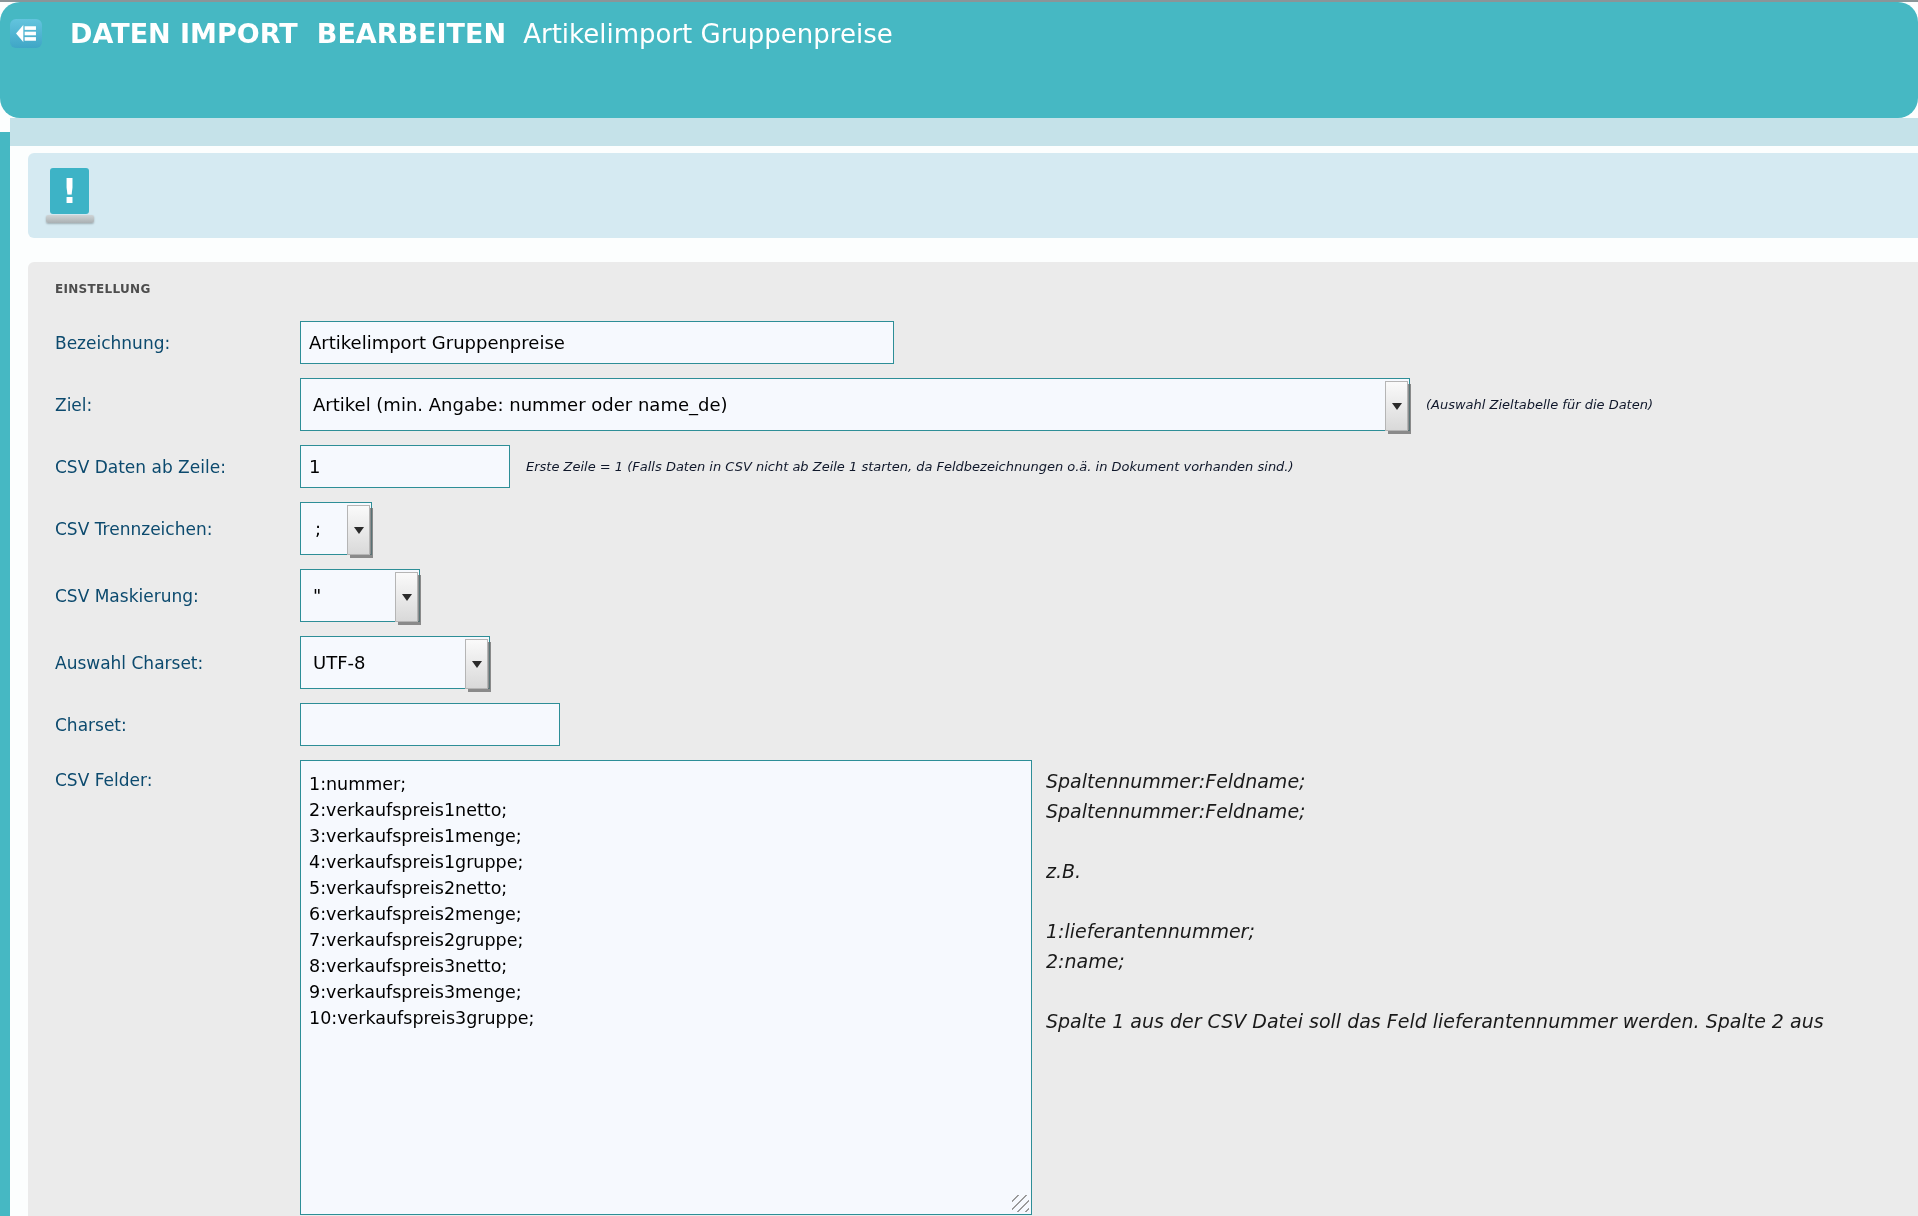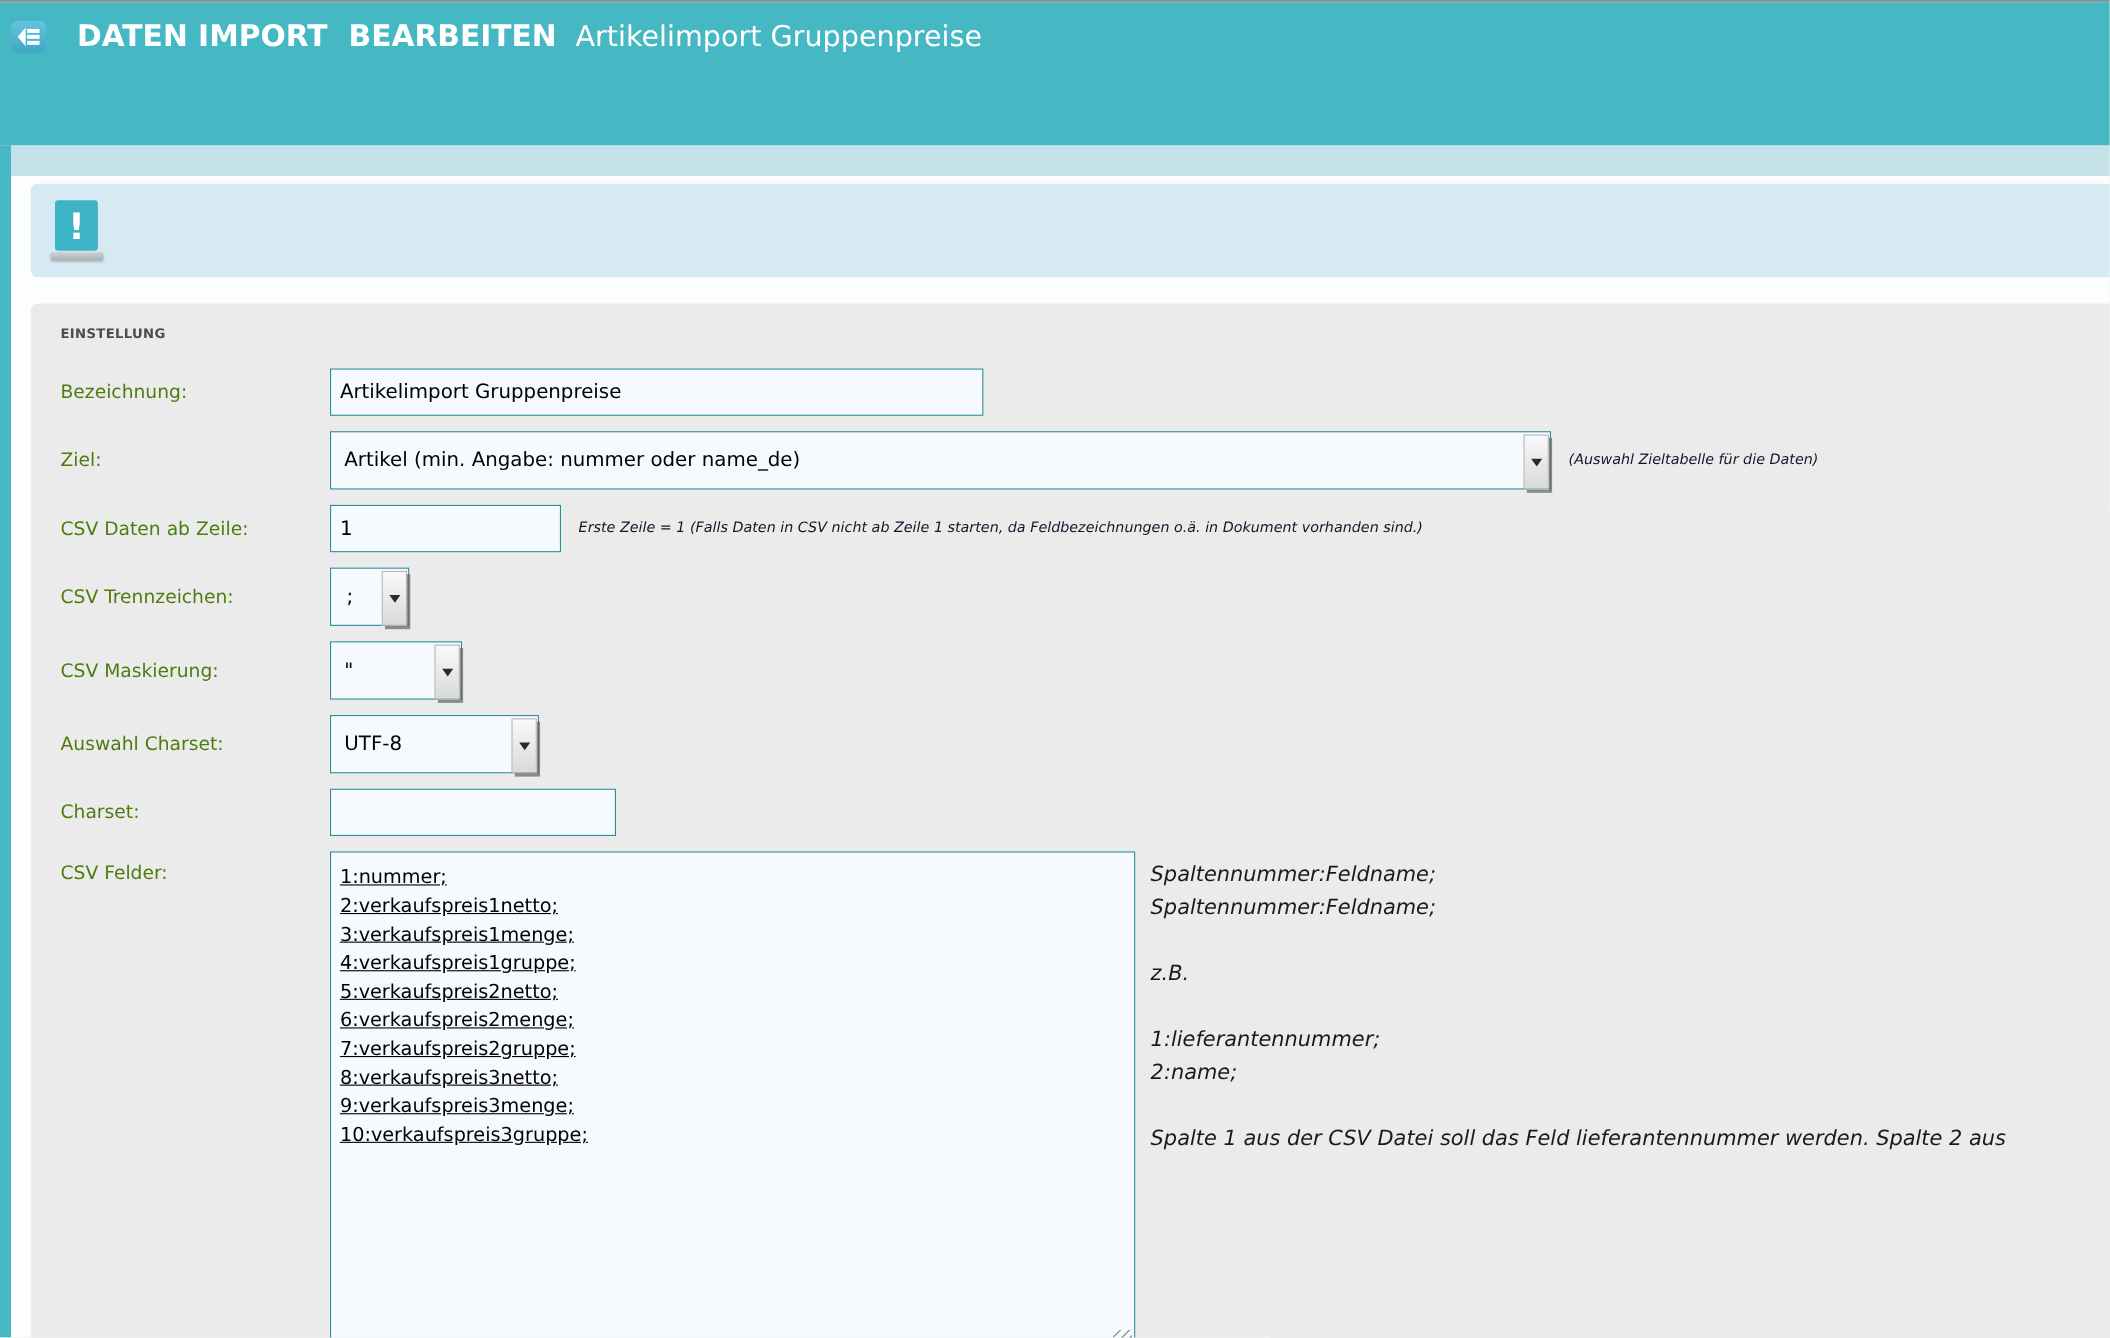--- a/index.html
+++ b/index.html
@@ -16,21 +16,21 @@
   }
   *{box-sizing:border-box;}
   html,body{margin:0;padding:0;}
   body{
     width:1918px;height:1216px;overflow:hidden;position:relative;
     font-family:"DejaVu Sans","Liberation Sans",sans-serif;
     background:#fcfefe;
   }
   .top-line{height:2px;background:#8a9598;}
   
-  .header{height:130px;background:var(--teal);position:relative;}
+  .header{height:116px;background:var(--teal);position:relative;border-radius:20px;}
   .header-bar{display:flex;align-items:center;padding:16px 0 0 10px;}
   .back-btn{
     width:32px;height:29px;border-radius:6px;
     background:linear-gradient(180deg,#63c4de,#3fa6c6);
     display:flex;align-items:center;justify-content:center;
     cursor:pointer;flex:0 0 auto;
   }
   .back-btn svg{display:block;}
   .title-wrap{margin-left:28px;color:#fff;white-space:nowrap;}
   .title-main,.title-mode{font-size:27px;font-weight:700;}
@@ -72,21 +72,21 @@
   .message-text{margin-left:38px;font-size:20px;color:var(--msgtext);}
   .section{
     margin-left:18px;margin-top:24px;background:var(--sectionbg);
     border-radius:6px 0 0 0;padding:20px 0 30px 27px;min-height:940px;
   }
   .section-title{font-size:12px;font-weight:700;color:#4d4d4d;letter-spacing:0.3px;}
   
   .frow{display:flex;align-items:center;margin-top:14px;}
   .frow.first{margin-top:25px;}
   .frow.top{align-items:flex-start;}
-  .flabel{width:245px;flex:0 0 auto;font-size:17px;color:#4d7c0f;}
+  .flabel{width:245px;flex:0 0 auto;font-size:17px;color:#0c4a6e;}
   .frow.top .flabel{padding-top:10px;}
   .inp{
     height:43px;border:1.6px solid var(--border-teal);background:var(--inputbg);
     font-size:18px;padding:0 8px;font-family:inherit;color:#000;outline:none;
   }
   .sel{
     position:relative;height:53px;border:1.6px solid var(--border-teal);
     background:var(--inputbg);display:flex;align-items:center;
     padding-left:12px;font-size:18px;color:#000;cursor:pointer;
   }
@@ -95,21 +95,21 @@
     background:linear-gradient(180deg,#fafafa,#d9d9d9);
     border:1px solid #b5b5b5;
     box-shadow:3px 3px 0 rgba(105,105,105,0.75);
     display:flex;align-items:center;justify-content:center;
   }
   .sel .arrow::after{
     content:"";width:0;height:0;
     border:5px solid transparent;border-top:7px solid #2a2a2a;margin-top:6px;
   }
   .note{font-style:italic;font-size:13px;color:#0f172a;margin-left:16px;white-space:nowrap;}
-  .ta-wrap{position:relative;flex:0 0 auto;text-decoration:underline;}
+  .ta-wrap{position:relative;flex:0 0 auto;}
   textarea.ta{
     width:732px;height:455px;border:1.6px solid var(--border-teal);
     background:var(--inputbg);font-family:inherit;font-size:17.5px;
     line-height:26px;padding:10px 8px;resize:none;outline:none;color:#000;
     display:block;
   }
   .grip{
     position:absolute;right:3px;bottom:3px;width:17px;height:17px;
     background:repeating-linear-gradient(135deg,transparent 0 4px,#9a9a9a 4px 5.6px);
     cursor:nwse-resize;

